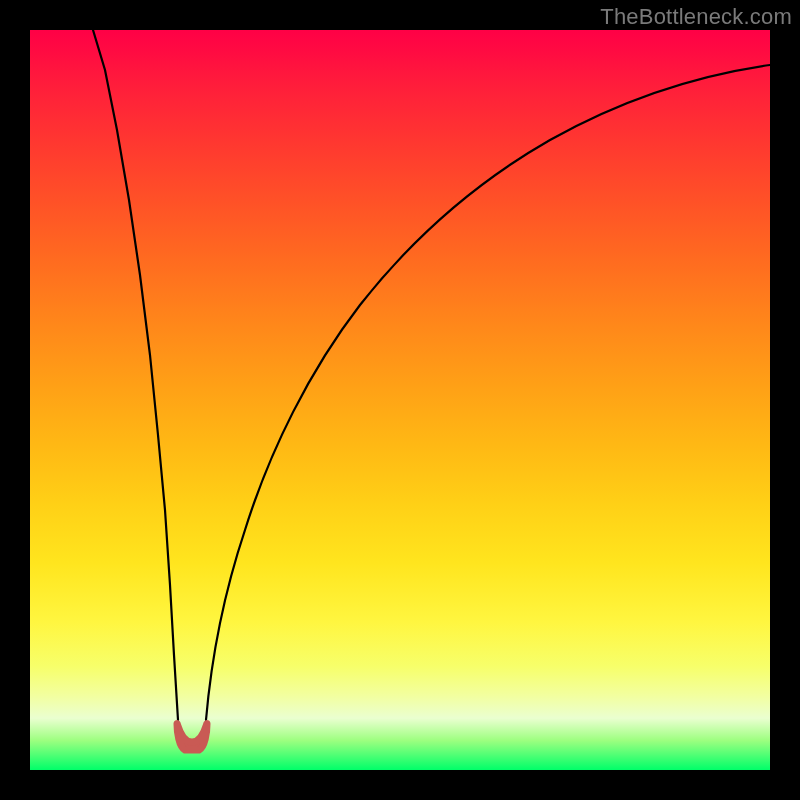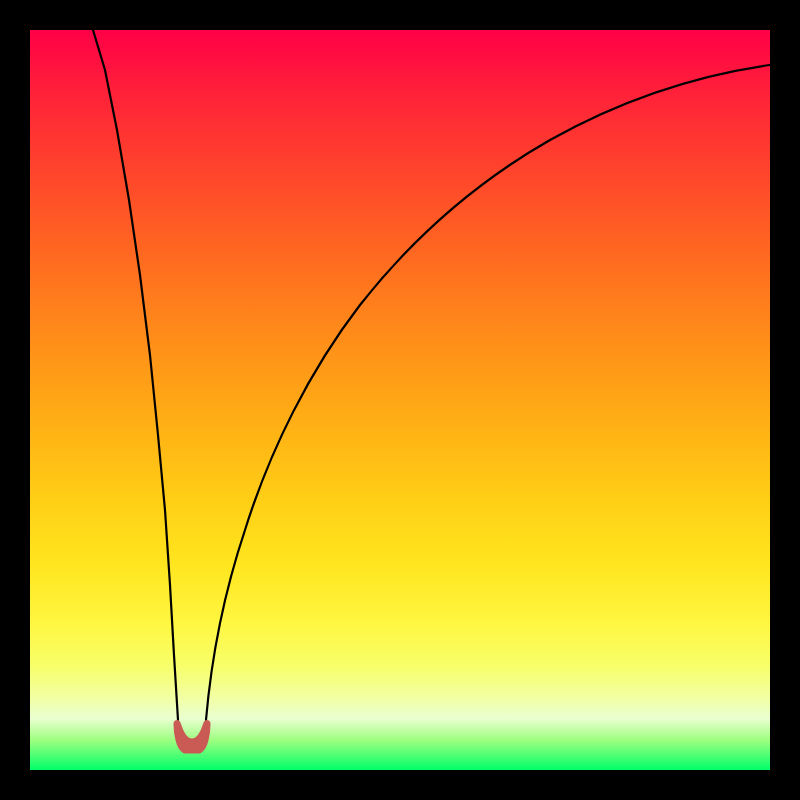--- a/index.html
+++ b/index.html
@@ -97,13 +97,14 @@
     <svg class="bump-svg" viewBox="0 0 740 740">
       <path d="M 147 694
                C 147 702, 149 717, 155 720
                L 169 720
                C 175 717, 177 702, 177 694
                C 177 690, 174 712, 162 712
                C 150 712, 147 690, 147 694 Z" fill="#c95a54" stroke="#c95a54" stroke-width="7" stroke-linejoin="round"></path>
     </svg>
   </div>
 
+  <div class="watermark">TheBottleneck.com</div>
 </div>
 
 </body></html>

